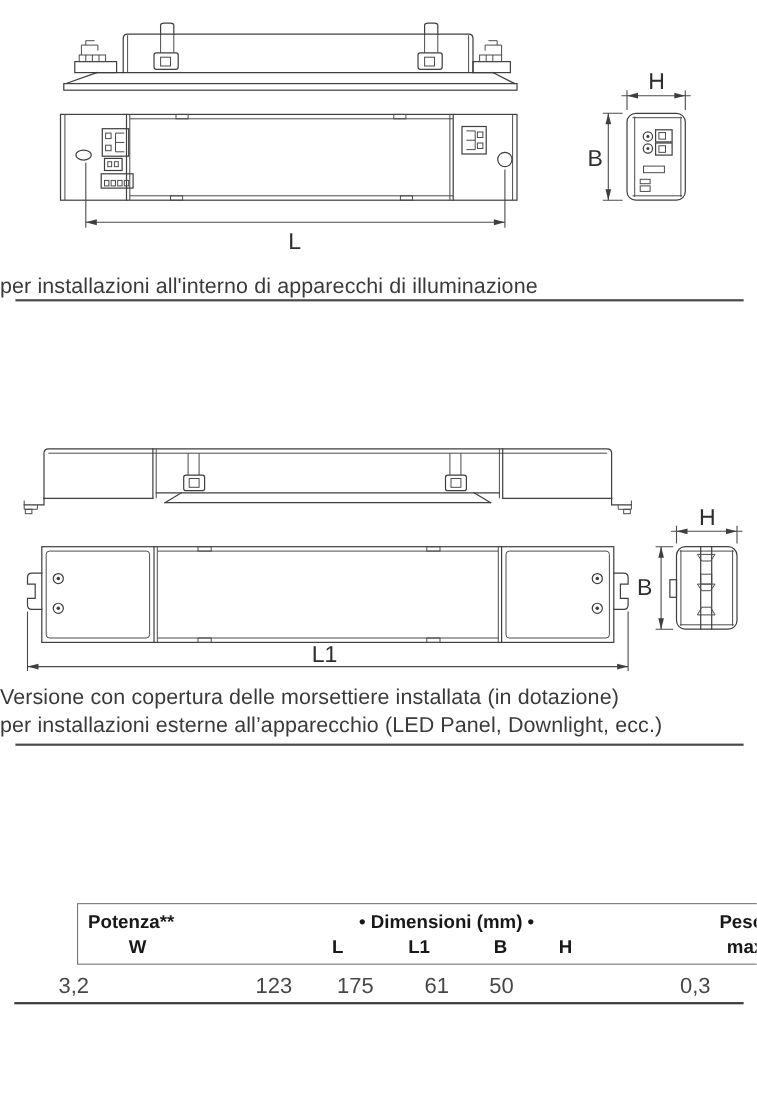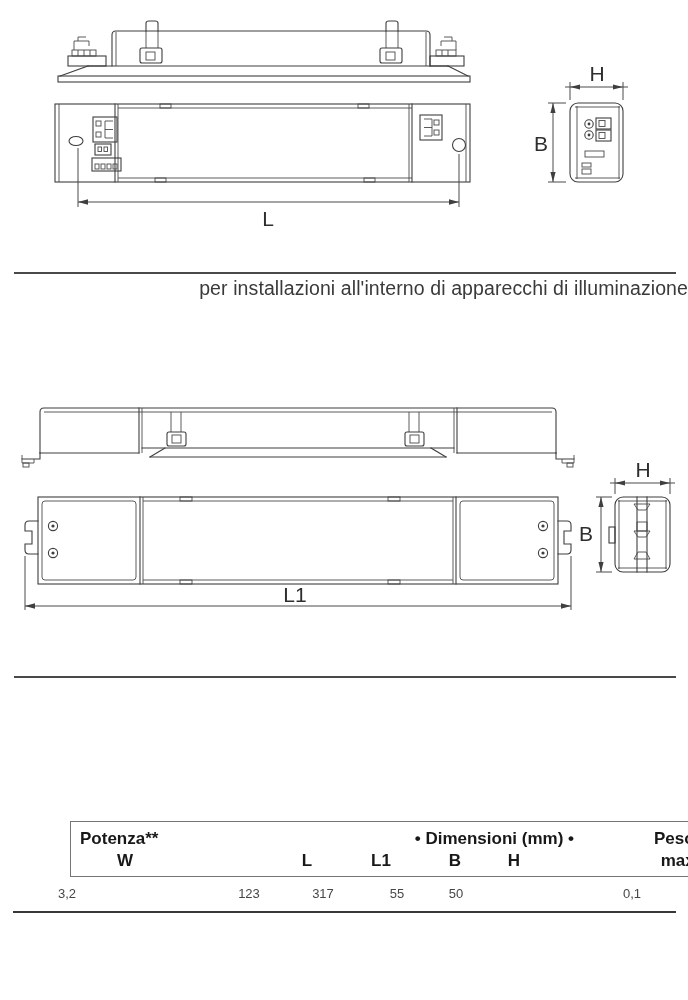--- a/index.html
+++ b/index.html
@@ -8,42 +8,42 @@
     font-family:"Liberation Sans", sans-serif; overflow:hidden;
   }
   .abs { position:absolute; }
   svg.drawing { position:absolute; left:0; }
   svg .ln   { stroke:#3f3f3f; stroke-width:1.1; fill:none; stroke-linecap:square; }
   svg .thin { stroke:#4a4a4a; stroke-width:0.9; fill:none; }
   svg .dim  { stroke:#4a4a4a; stroke-width:1; fill:none; }
   svg .arr  { fill:#3f3f3f; stroke:none; }
   svg text.dimlbl { font-family:"Liberation Sans",sans-serif; font-size:21px; fill:#2e2e2e; }
   .caption {
-    left:0; width:688px; text-align:right; color:#3a3a3a;
-    font-size:19.5px; line-height:24.5px; letter-spacing:0.1px;margin-top:28px;
+    left:0; width:688px; text-align:left; color:#3a3a3a;
+    font-size:19.5px; line-height:24.5px; letter-spacing:0.1px;
   }
   .divider { left:14px; width:662px; height:2px; background:#494949; }
   
   .t-box {
     left:26px; top:821px; width:662px; height:56px;
     border:1.2px solid #757575; box-sizing:border-box;margin-left:44px;
   }
   .t-box span, .t-row span { position:absolute; white-space:nowrap; }
   .h1 { top:7px;  font-weight:bold; font-size:17px; color:#181818; }
   .h2 { top:29px; font-weight:bold; font-size:17px; color:#181818; }
-  .t-row { left:13px; top:886px; width:662px; height:24px; font-size:13px; color:#474747; }
+  .t-row { left:13px; top:886px; width:662px; height:24px; font-size:20px; color:#474747; }
   .t-row span { top:0; }
   .col-w    { left:12px;  width:84px;  text-align:center; }
   .col-l    { left:194px; width:84px;  text-align:center; }
   .col-l1   { left:268px; width:84px;  text-align:center; }
   .col-b    { left:344px; width:80px;  text-align:center; }
   .col-h    { left:403px; width:80px;  text-align:center; }
   .col-peso { left:583px; width:72px;  text-align:center; }
   .h1.pot   { left:9px; }
-  .h1.dims  { left:167px; width:336px; text-align:right; }
+  .h1.dims  { left:167px; width:336px; text-align:center; }
   .h1.peso  { left:583px; width:72px; text-align:left; }
   .t-underline { left:13px; top:911px; width:663px; height:2.4px; background:#383838; }
 </style>
 </head>
 <body>
 
 <div id="page">
 
   <svg class="drawing" style="top:0" width="688" height="245" viewBox="0 0 688 245">
 
@@ -266,36 +266,40 @@
         <line class="dim" x1="612" y1="102" x2="596" y2="102"></line>
         <line class="dim" x1="612" y1="177" x2="596" y2="177"></line>
         <line class="dim" x1="601" y1="102" x2="601" y2="177"></line>
         <polygon class="arr" points="601,102 598.4,112 603.6,112"></polygon>
         <polygon class="arr" points="601,177 598.4,167 603.6,167"></polygon>
         <text class="dimlbl" x="586" y="146" text-anchor="middle">B</text>
       </g>
     </g>
   </svg>
 
+  <div class="abs caption" style="top:622px">
+    <div>Versione con copertura delle morsettiere installata (in dotazione)</div>
+    <div>per installazioni esterne all’apparecchio (LED Panel, Downlight, ecc.)</div>
+  </div>
   <div class="abs divider" style="top:676px"></div>
 
   <div class="abs t-box">
     <span class="h1 pot">Potenza**</span>
     <span class="h1 dims">• Dimensioni (mm) •</span>
     <span class="h1 peso">Peso</span>
     <span class="h2 col-w">W</span>
     <span class="h2 col-l">L</span>
     <span class="h2 col-l1">L1</span>
     <span class="h2 col-b">B</span>
     <span class="h2 col-h">H</span>
     <span class="h2 col-peso">max kg</span>
   </div>
   <div class="abs t-row">
     <span class="col-w">3,2</span>
     <span class="col-l">123</span>
-    <span class="col-l1">317</span>
-    <span class="col-b">55</span>
+    <span class="col-l1">175</span>
+    <span class="col-b">61</span>
     <span class="col-h">50</span>
-    <span class="col-peso">0,1</span>
+    <span class="col-peso">0,3</span>
   </div>
   <div class="abs t-underline"></div>
 
 </div>
 
 </body></html>

